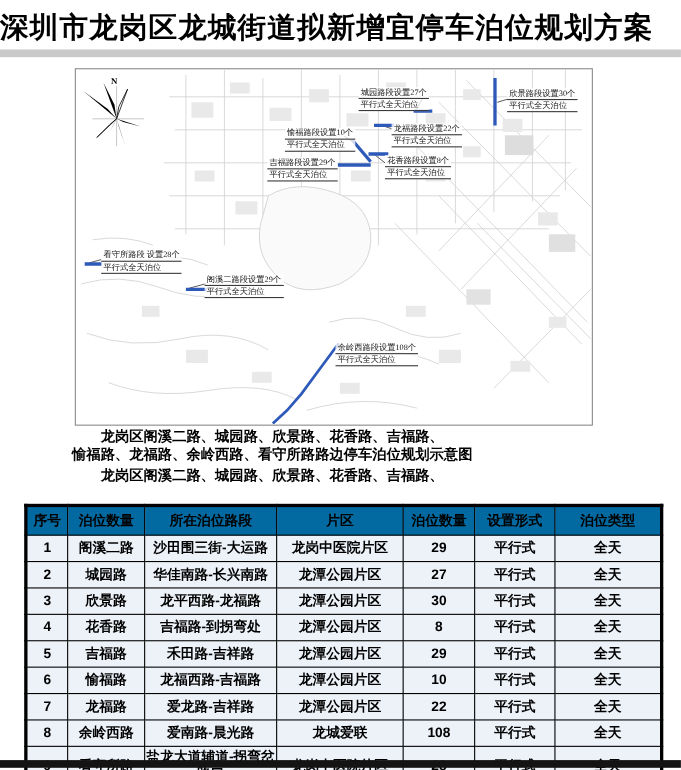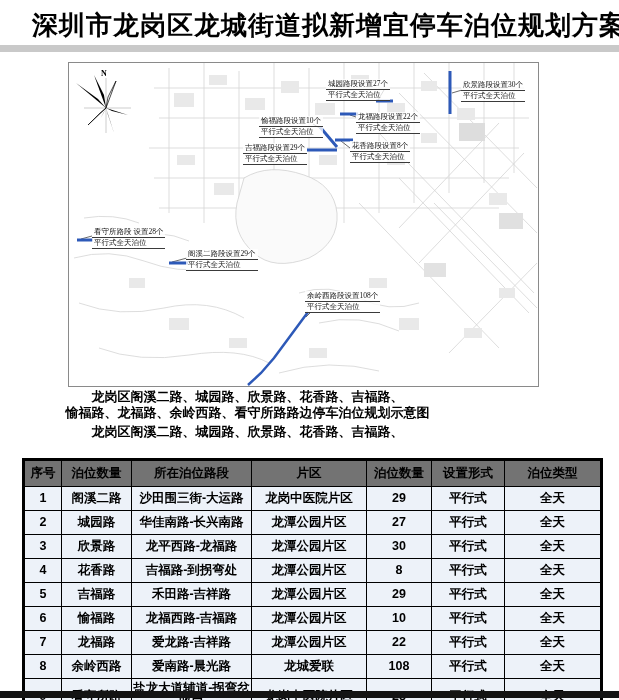--- a/index.html
+++ b/index.html
@@ -1,20 +1,20 @@
 <!DOCTYPE html>
 <html><head>
 <meta charset="utf-8">
 <style>
   html,body{margin:0;padding:0;background:#ffffff;}
   .page{position:relative;width:619px;height:700px;background:#ffffff;overflow:hidden;
         font-family:"Liberation Sans","DejaVu Sans",sans-serif;color:#000;}
 
   .title{position:absolute;top:8px;left:0;width:498px;text-align:center;
-         font-size:26px;font-weight:bold;letter-spacing:1px;white-space:nowrap;padding-left:32px;}
+         font-size:26px;font-weight:bold;letter-spacing:1px;white-space:nowrap;}
 
   .gray-bar{position:absolute;top:45px;left:0;width:619px;height:7px;background:#c9c9c9;}
   .bottom-bar{position:absolute;top:691px;left:0;width:619px;height:7px;background:#141414;}
 
   .map{position:absolute;left:68px;top:62px;width:469px;height:323px;
        border:1px solid #8a8a8a;background:#ffffff;overflow:hidden;}
   .map svg{position:absolute;left:0;top:0;}
 
   .north{position:absolute;left:32px;top:6px;font-size:8px;font-weight:bold;
          font-family:"Liberation Serif","DejaVu Serif",serif;}
@@ -24,33 +24,33 @@
        background:rgba(255,255,255,0.78);}
   .ann span{display:block;border-bottom:1px solid #3a3a3a;padding:0 2px 1px 2px;}
   .a1{left:257px;top:16px}
   .a2{left:392px;top:17px}
   .a3{left:190px;top:53px}
   .a4{left:287px;top:49px}
   .a5{left:174px;top:80px}
   .a6{left:281px;top:78px}
   .a7{left:23px;top:164px}
   .a8{left:117px;top:186px}
-  .a9{left:236px;top:228px}
+  .a9{left:236px;top:248px}
 
   .caption{position:absolute;left:0;width:495px;text-align:center;
            font-size:13px;font-weight:bold;line-height:15.5px;}
   .cap-map{top:389px;}
   .cap-table{top:424px;}
 
   table.info{position:absolute;left:22px;top:458px;width:578px;
              border-collapse:collapse;table-layout:fixed;
              border:3px solid #000;}
   table.info th,table.info td{border:1.5px solid #000;text-align:center;
              font-size:12.5px;font-weight:bold;padding:2px 1px;line-height:15px;}
-  table.info th{background:#737373;height:21px;}
+  table.info th{background:#0369a1;height:21px;}
   table.info td{background:#edf2f9;height:19px;}
   col.c1{width:38px} col.c2{width:70px} col.c3{width:120px} col.c4{width:115px}
   col.c5{width:65px} col.c6{width:73px} col.c7{width:97px}
 </style>
 </head>
 <body>
 
 <div class="page">
 
   <div class="title">深圳市龙岗区龙城街道拟新增宜停车泊位规划方案</div>

